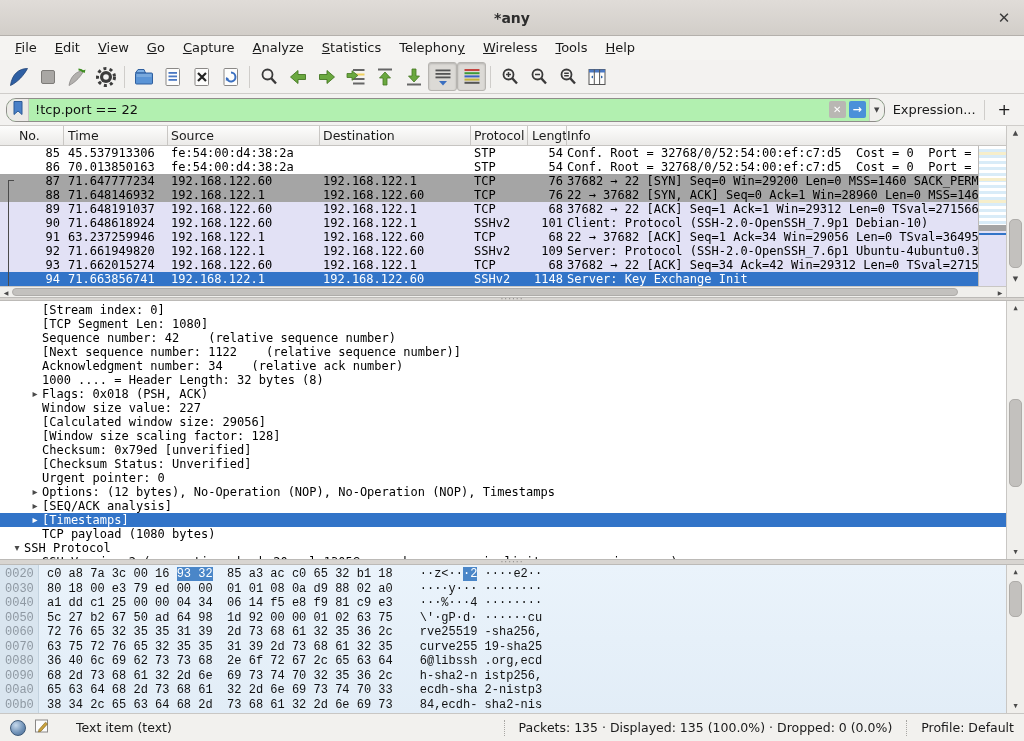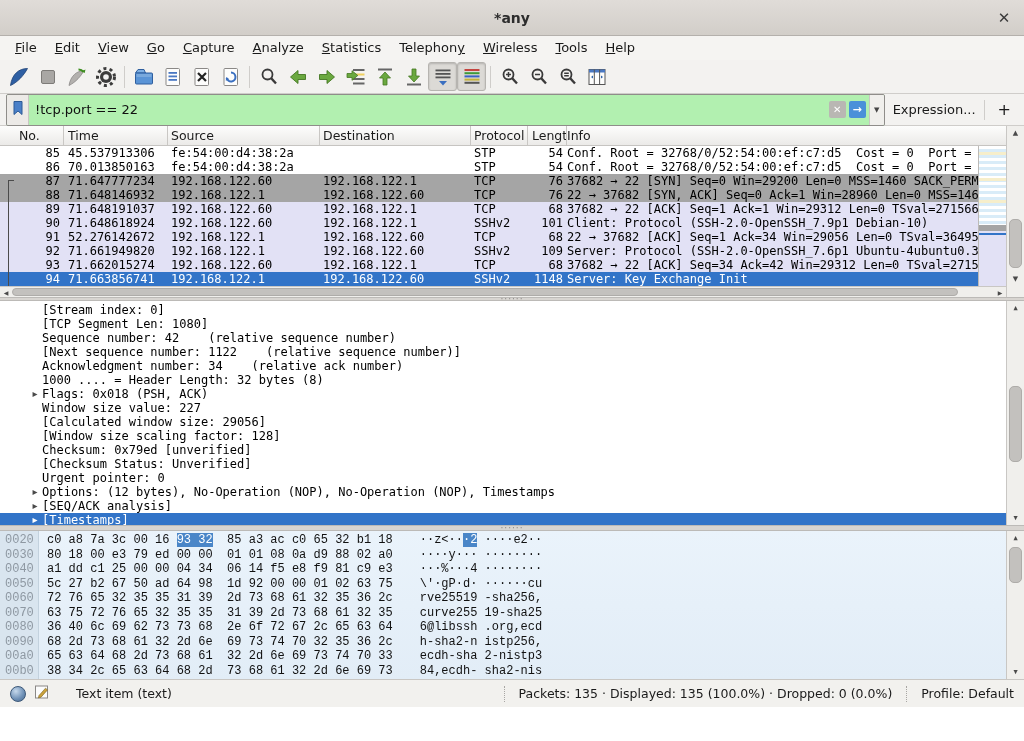--- a/index.html
+++ b/index.html
@@ -24,21 +24,21 @@
              align-items:center; padding:0 4px; flex-shrink:0; }
   .tbtn { width:29px; height:29px; display:flex; align-items:center; justify-content:center; border-radius:3px;
           border:1px solid transparent; }
   .tbtn.pressed { background:#dcdad6; border:1px solid #b6b4b0; box-shadow:inset 0 1px 2px rgba(0,0,0,.18); }
   .tsep { width:1px; height:22px; background:#cfcdca; margin:0 4px; }
   .tbtn svg { display:block; }
 
   
   .filterbar { height:32px; background:#f3f2f0; border-bottom:1px solid #cfcdca; display:flex;
                align-items:center; padding:0 6px; gap:6px; flex-shrink:0; }
-  .filter-field { flex:1; height:32px; border:1px solid #8f8d8a; border-radius:2px; overflow:hidden;
+  .filter-field { flex:1; height:24px; border:1px solid #8f8d8a; border-radius:10px; overflow:hidden;
                   display:flex; align-items:stretch; background:#b2f0b0; }
   .bookmark-btn { width:22px; background:#eceae7; border-right:1px solid #c8c6c3; display:flex;
                   align-items:center; justify-content:center; flex-shrink:0; }
   .filter-input { flex:1; background:transparent; border:none; outline:none; font:13px "DejaVu Sans","Liberation Sans",sans-serif;
                   padding:0 6px; color:#101010; }
   .field-btns { display:flex; align-items:center; gap:3px; padding-right:3px; }
   .clear-btn { width:17px; height:17px; background:#b9b7b3; color:#fff; font-size:10px; font-weight:bold;
                display:flex; align-items:center; justify-content:center; border-radius:2px; }
   .apply-btn { width:17px; height:17px; background:#4a90d9; color:#fff; font-size:11px; font-weight:bold;
                display:flex; align-items:center; justify-content:center; border-radius:2px; }
@@ -93,21 +93,21 @@
 
   
   .splitter { background:#d8d5d1; border-top:1px solid #bcbab7; border-bottom:1px solid #bcbab7;
               flex-shrink:0; position:relative; }
   .splitter.s1 { height:4px; }
   .splitter.s2 { height:6px; }
   .splitter::after { content:'······'; position:absolute; left:50%; top:50%; transform:translate(-50%,-54%);
                      color:#8e8c89; font-size:9px; letter-spacing:1px; line-height:4px; }
 
   
-  .details { height:224px; position:relative; background:#fff; overflow:hidden; flex-shrink:0;
+  .details { height:258px; position:relative; background:#fff; overflow:hidden; flex-shrink:0;
              font:12px "DejaVu Sans Mono","Liberation Mono",monospace; padding-top:8px; }
   .drows { position:absolute; top:2px; left:0; right:18px; bottom:0; overflow:hidden; }
   .drow { height:14px; line-height:14px; display:flex; white-space:pre; color:#000; }
   .dexp { width:14px; flex-shrink:0; text-align:center; font-family:"DejaVu Sans","Liberation Sans",sans-serif;
           font-size:10px; color:#4a4a4a; }
   .drow.sel { background:#3274c8; color:#fff; }
   .drow.sel .dexp { color:#fff; }
 
   
   .hexpane { height:148px; position:relative; background:linear-gradient(#eaf3fb,#e2edf7); overflow:hidden;
@@ -417,21 +417,21 @@
           <span class="pcell c-no">90</span>
           <span class="pcell c-time">71.648618924</span>
           <span class="pcell c-source">192.168.122.60</span>
           <span class="pcell c-destination">192.168.122.1</span>
           <span class="pcell c-protocol">SSHv2</span>
           <span class="pcell c-length">101</span>
           <span class="pcell c-info">Client: Protocol (SSH-2.0-OpenSSH_7.9p1 Debian-10)</span>
         </div>
         <div class="prow bg-lav conv">
           <span class="pcell c-no">91</span>
-          <span class="pcell c-time">52.276142672</span>
+          <span class="pcell c-time">63.237259946</span>
           <span class="pcell c-source">192.168.122.1</span>
           <span class="pcell c-destination">192.168.122.60</span>
           <span class="pcell c-protocol">TCP</span>
           <span class="pcell c-length">68</span>
           <span class="pcell c-info">22 → 37682 [ACK] Seq=1 Ack=34 Win=29056 Len=0 TSval=36495</span>
         </div>
         <div class="prow bg-lav conv">
           <span class="pcell c-no">92</span>
           <span class="pcell c-time">71.661949820</span>
           <span class="pcell c-source">192.168.122.1</span>

